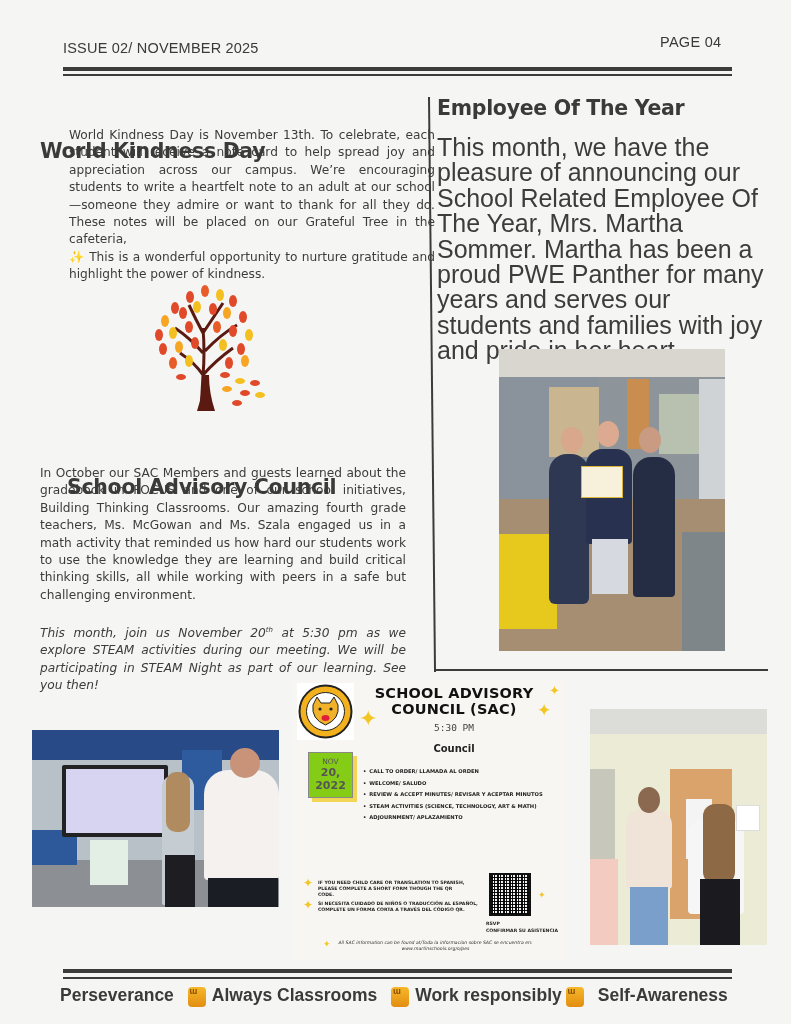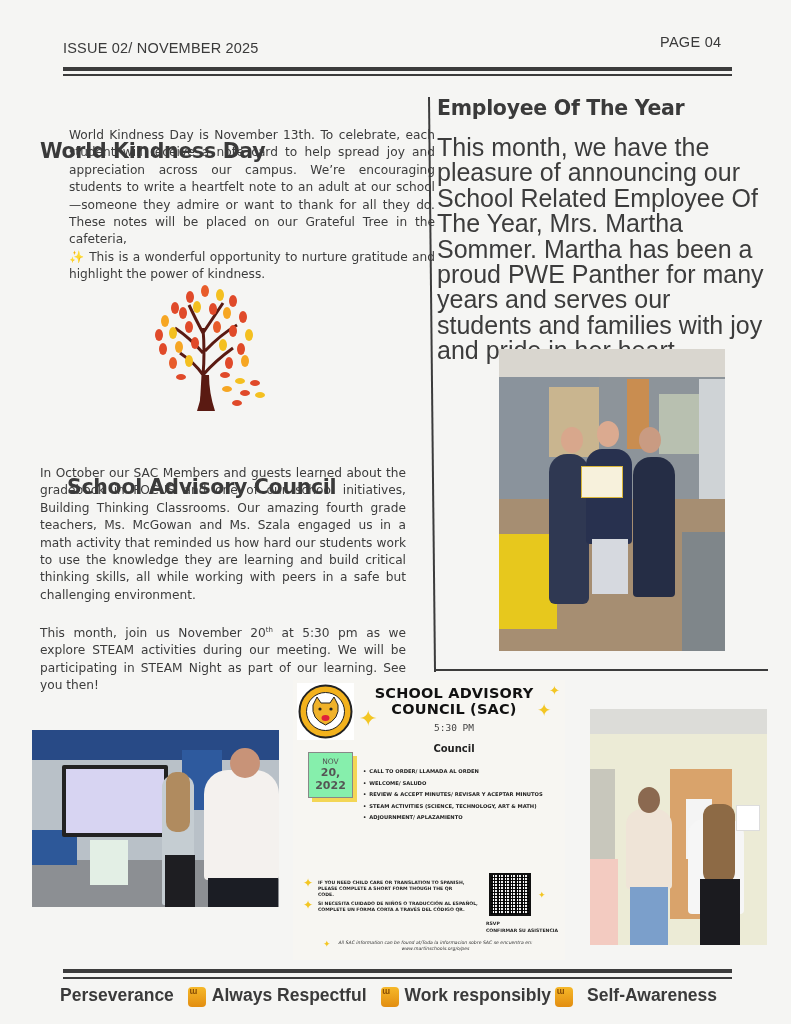--- a/index.html
+++ b/index.html
@@ -24,21 +24,21 @@
   .hline { left: 434px; top: 669px; width: 334px; height: 2px; background: #3c3c3c; }
 
   .photo { overflow: hidden; }
   .sparkle { color: #f3c623; }
 
   
   .flyer { left: 293px; top: 680px; width: 272px; height: 280px; background: #f7f6f2; }
   .flyer-title { position: absolute; left: 66px; top: 5px; width: 190px; text-align: center; font-family: "DejaVu Sans", sans-serif; font-weight: bold; font-size: 14.5px; line-height: 16px; color: #111; letter-spacing: 0.2px; }
   .flyer-time { position: absolute; left: 66px; top: 42px; width: 190px; text-align: center; font-family: "DejaVu Sans Mono", monospace; font-size: 9.5px; color: #444; }
   .flyer-agenda { position: absolute; left: 66px; top: 63px; width: 190px; text-align: center; font-family: "DejaVu Sans", sans-serif; font-size: 10px; font-weight: bold; color: #222; }
-  .flyer-date { position: absolute; left: 15px; top: 72px; width: 45px; height: 46px; background: #86efac; border: 1px solid #888; box-shadow: 4px 4px 0 #f3d655; text-align: center; font-family: "DejaVu Sans", sans-serif; color: #555; }
+  .flyer-date { position: absolute; left: 15px; top: 72px; width: 45px; height: 46px; background: #84cc16; border: 1px solid #888; box-shadow: 4px 4px 0 #f3d655; text-align: center; font-family: "DejaVu Sans", sans-serif; color: #555; }
   .flyer-date .m { font-size: 7.5px; margin-top: 4px; }
   .flyer-date .d { font-size: 11px; font-weight: bold; line-height: 13px; }
   .flyer-list { position: absolute; left: 70px; top: 88px; list-style: none; font-family: "DejaVu Sans", sans-serif; font-size: 5.2px; font-weight: bold; color: #222; }
   .flyer-list li { margin-bottom: 5.6px; white-space: nowrap; }
   .flyer-list li::before { content: "•"; margin-right: 3px; }
   .flyer-note { position: absolute; font-family: "DejaVu Sans", sans-serif; font-size: 4.6px; font-weight: bold; color: #222; line-height: 6px; }
   .qr { position: absolute; left: 196px; top: 193px; width: 42px; height: 43px; background:
       repeating-linear-gradient(90deg, #111 0 2px, #fff 2px 3px, #111 3px 4px, #eee 4px 6px),
       repeating-linear-gradient(0deg, #111 0 1px, #fff 1px 3px); background-blend-mode: multiply; border: 2px solid #111; }
   .flyer-footer { position: absolute; left: 20px; top: 260px; width: 245px; text-align: center; font-family: "DejaVu Sans", sans-serif; font-size: 4.6px; font-style: italic; color: #333; line-height: 6px; }
@@ -99,21 +99,21 @@
       <ellipse cx="82" cy="106" rx="5" ry="3" fill="#f6a623"></ellipse>
         <ellipse cx="100" cy="110" rx="5" ry="3" fill="#e04a2a"></ellipse>
         <ellipse cx="115" cy="112" rx="5" ry="3" fill="#f4c020"></ellipse>
       <ellipse cx="92" cy="120" rx="5" ry="3" fill="#e04a2a"></ellipse>
     </g>
   </svg>
 </div>
 
 <div class="abs h-left" style="left:67px; top:432px;">School Advisory Council</div>
 <div class="abs body-left" style="left:40px; top:465px; width:366px;">In October our SAC Members and guests learned about the gradebook in FOCUS and one of our school initiatives, Building Thinking Classrooms. Our amazing fourth grade teachers, Ms. McGowan and Ms. Szala engaged us in a math activity that reminded us how hard our students work to use the knowledge they are learning and build critical thinking skills, all while working with peers in a safe but challenging environment.</div>
-<div class="abs body-left" style="left:40px; top:622px; width:366px;">
+<div class="abs body-left" style="left:40px; top:622px; width:366px;font-style:italic;">
   <span>This month, join us November 20</span><sup style="font-size:7px">th</sup><span> at 5:30 pm as we explore STEAM activities during our meeting. We will be participating in STEAM Night as part of our learning. See you then!</span>
 </div>
 
 <div class="abs vline"></div>
 <div class="abs hline"></div>
 <div class="abs h-right">Employee Of The Year</div>
 <div class="abs body-right">
   <span>This month, we have the pleasure of announcing our School Related Employee Of The Year, Mrs. Martha Sommer. Martha has been a proud PWE Panther for many years and serves our students and families with joy and pride in her heart.</span>
 </div>
 
@@ -210,18 +210,18 @@
     <div>All SAC information can be found at/Toda la informacion sobre SAC se encuentra en:</div>
     <div>www.martinschools.org/o/pes</div>
   </div>
 </div>
 
 <div class="abs rule-thick" style="top:969px"></div>
 <div class="abs rule-thin" style="top:977px"></div>
 <div class="abs footer-values">
   <span>Perseverance</span>
   <span class="paw"></span>
-  <span>Always Respectful</span>
+  <span>Always Classrooms</span>
   <span class="paw"></span>
   <span>Work responsibly</span>
   <span class="paw" style="margin-left:4px; margin-right:14px;"></span>
   <span>Self-Awareness</span>
 </div>
 
 </body></html>

